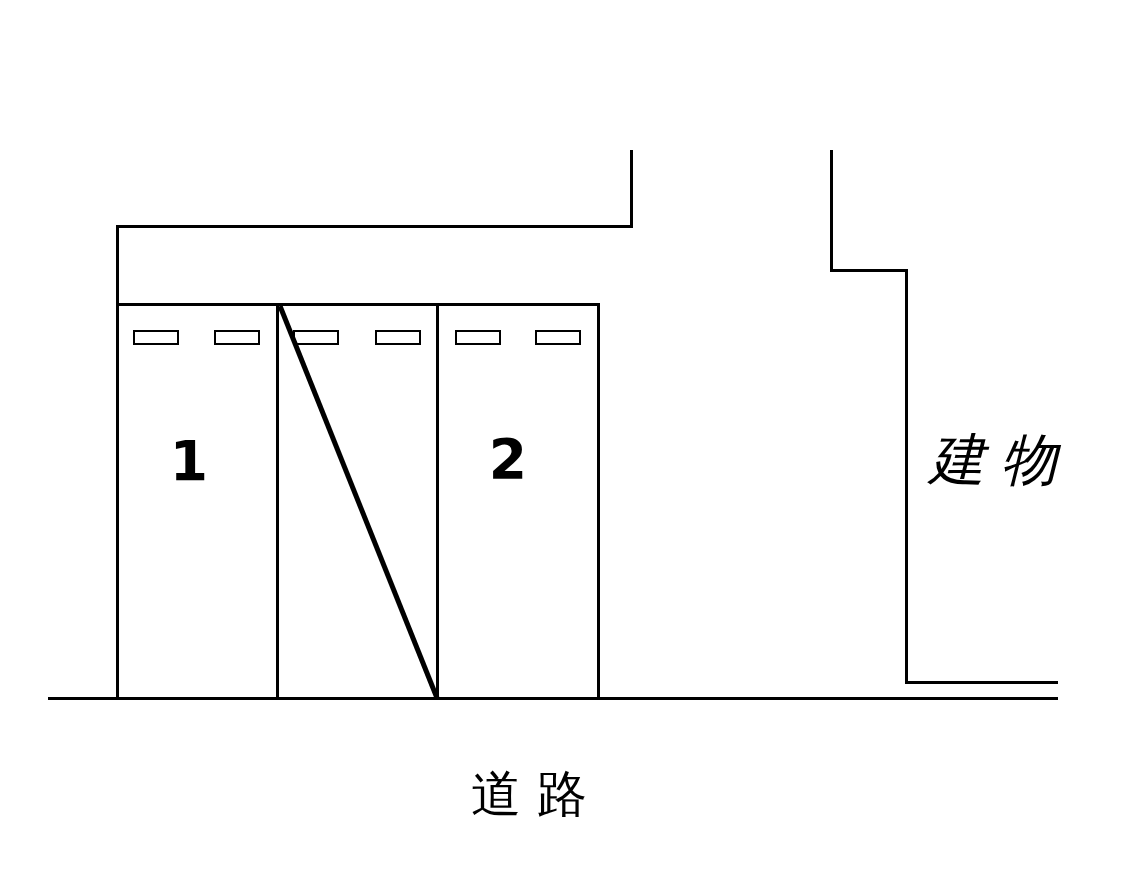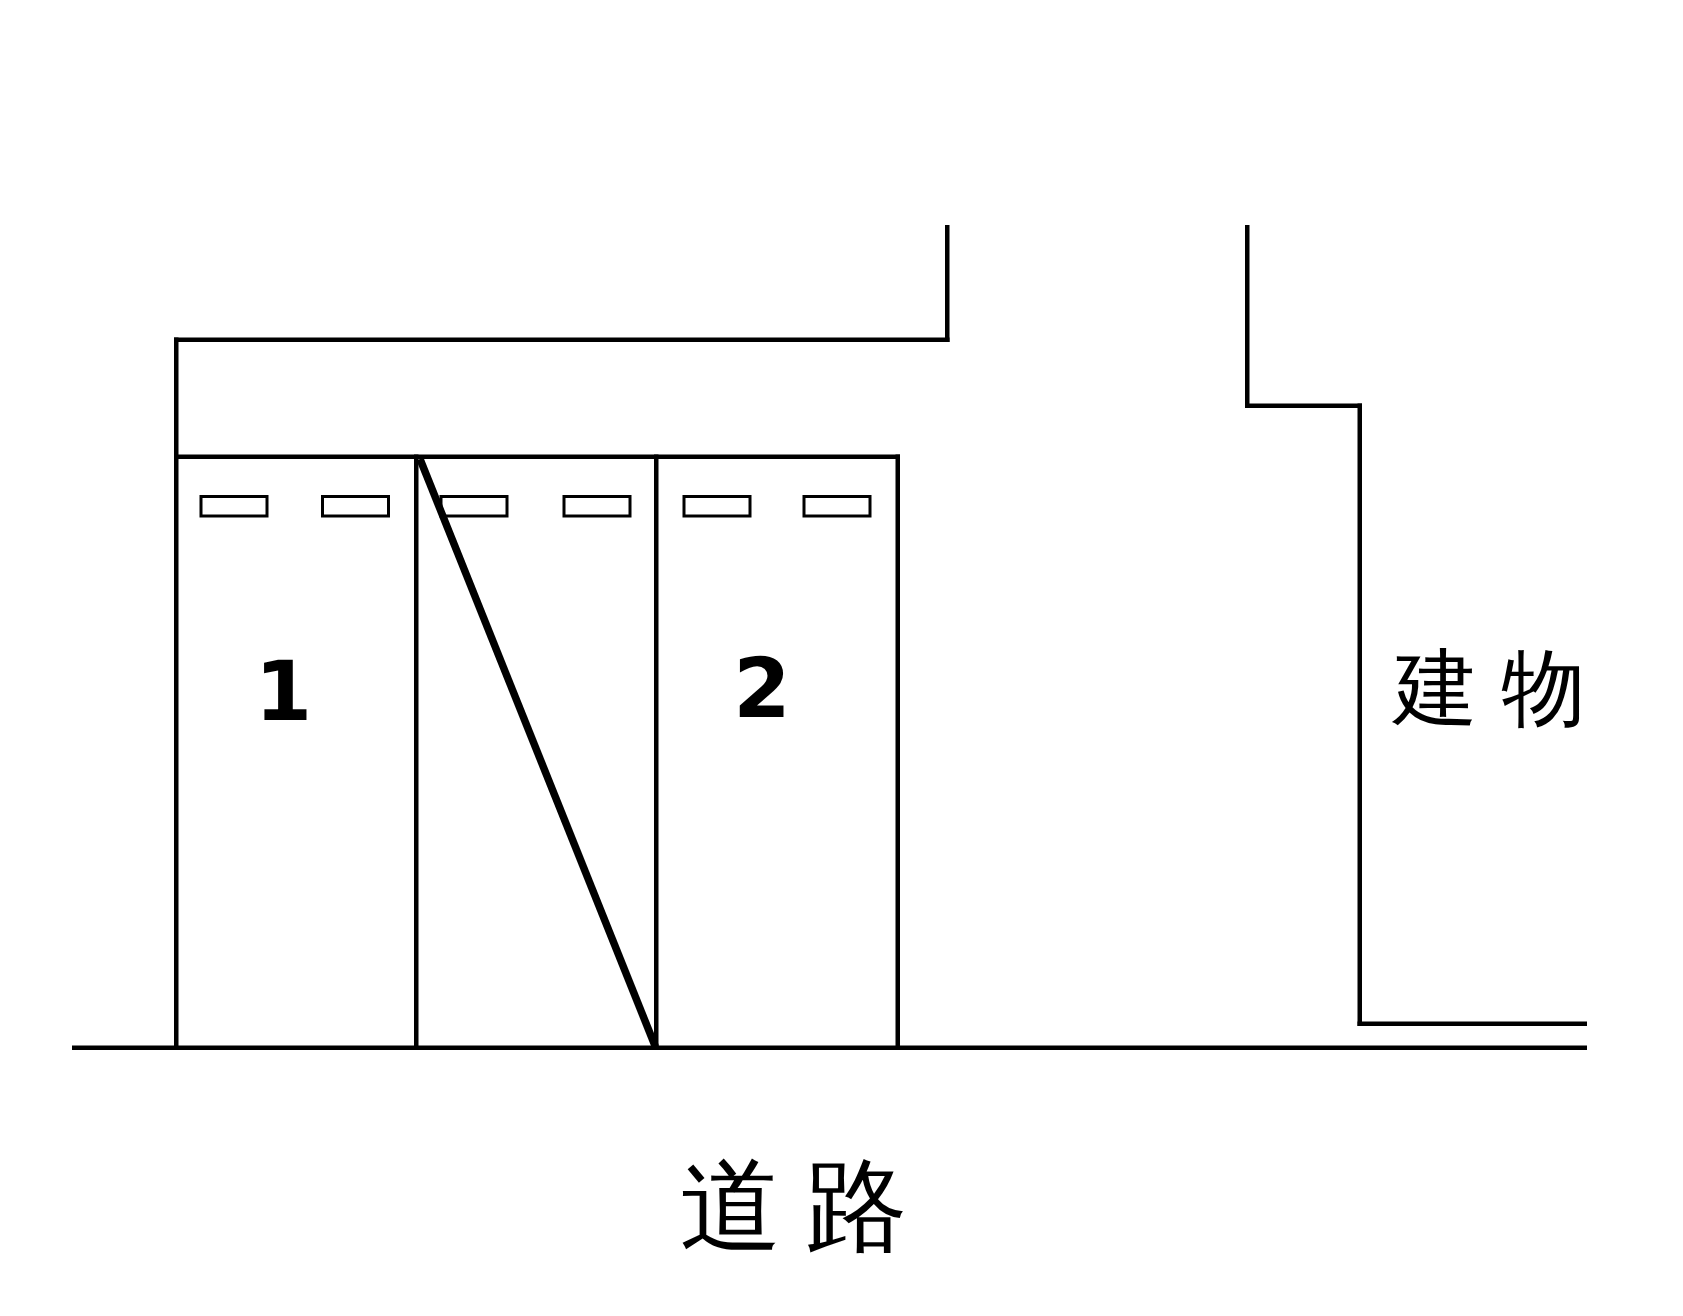--- a/index.html
+++ b/index.html
@@ -52,25 +52,26 @@
     transform: translateX(-50%);
     font-weight: normal;
     white-space: nowrap;
     line-height: 1.15;
   }
   .building-label {
     top: 428px;
     left: 1001px;
     font-size: 56px;
     letter-spacing: 16px;
+    font-style: italic;
   }
   .road-label {
     top: 766px;
     left: 537px;
-    font-size: 68px;
+    font-size: 50px;
     letter-spacing: 16px;
   }
   svg.overlay {
     position: absolute;
     left: 0;
     top: 0;
     pointer-events: none;
   }
 </style>
 </head>

